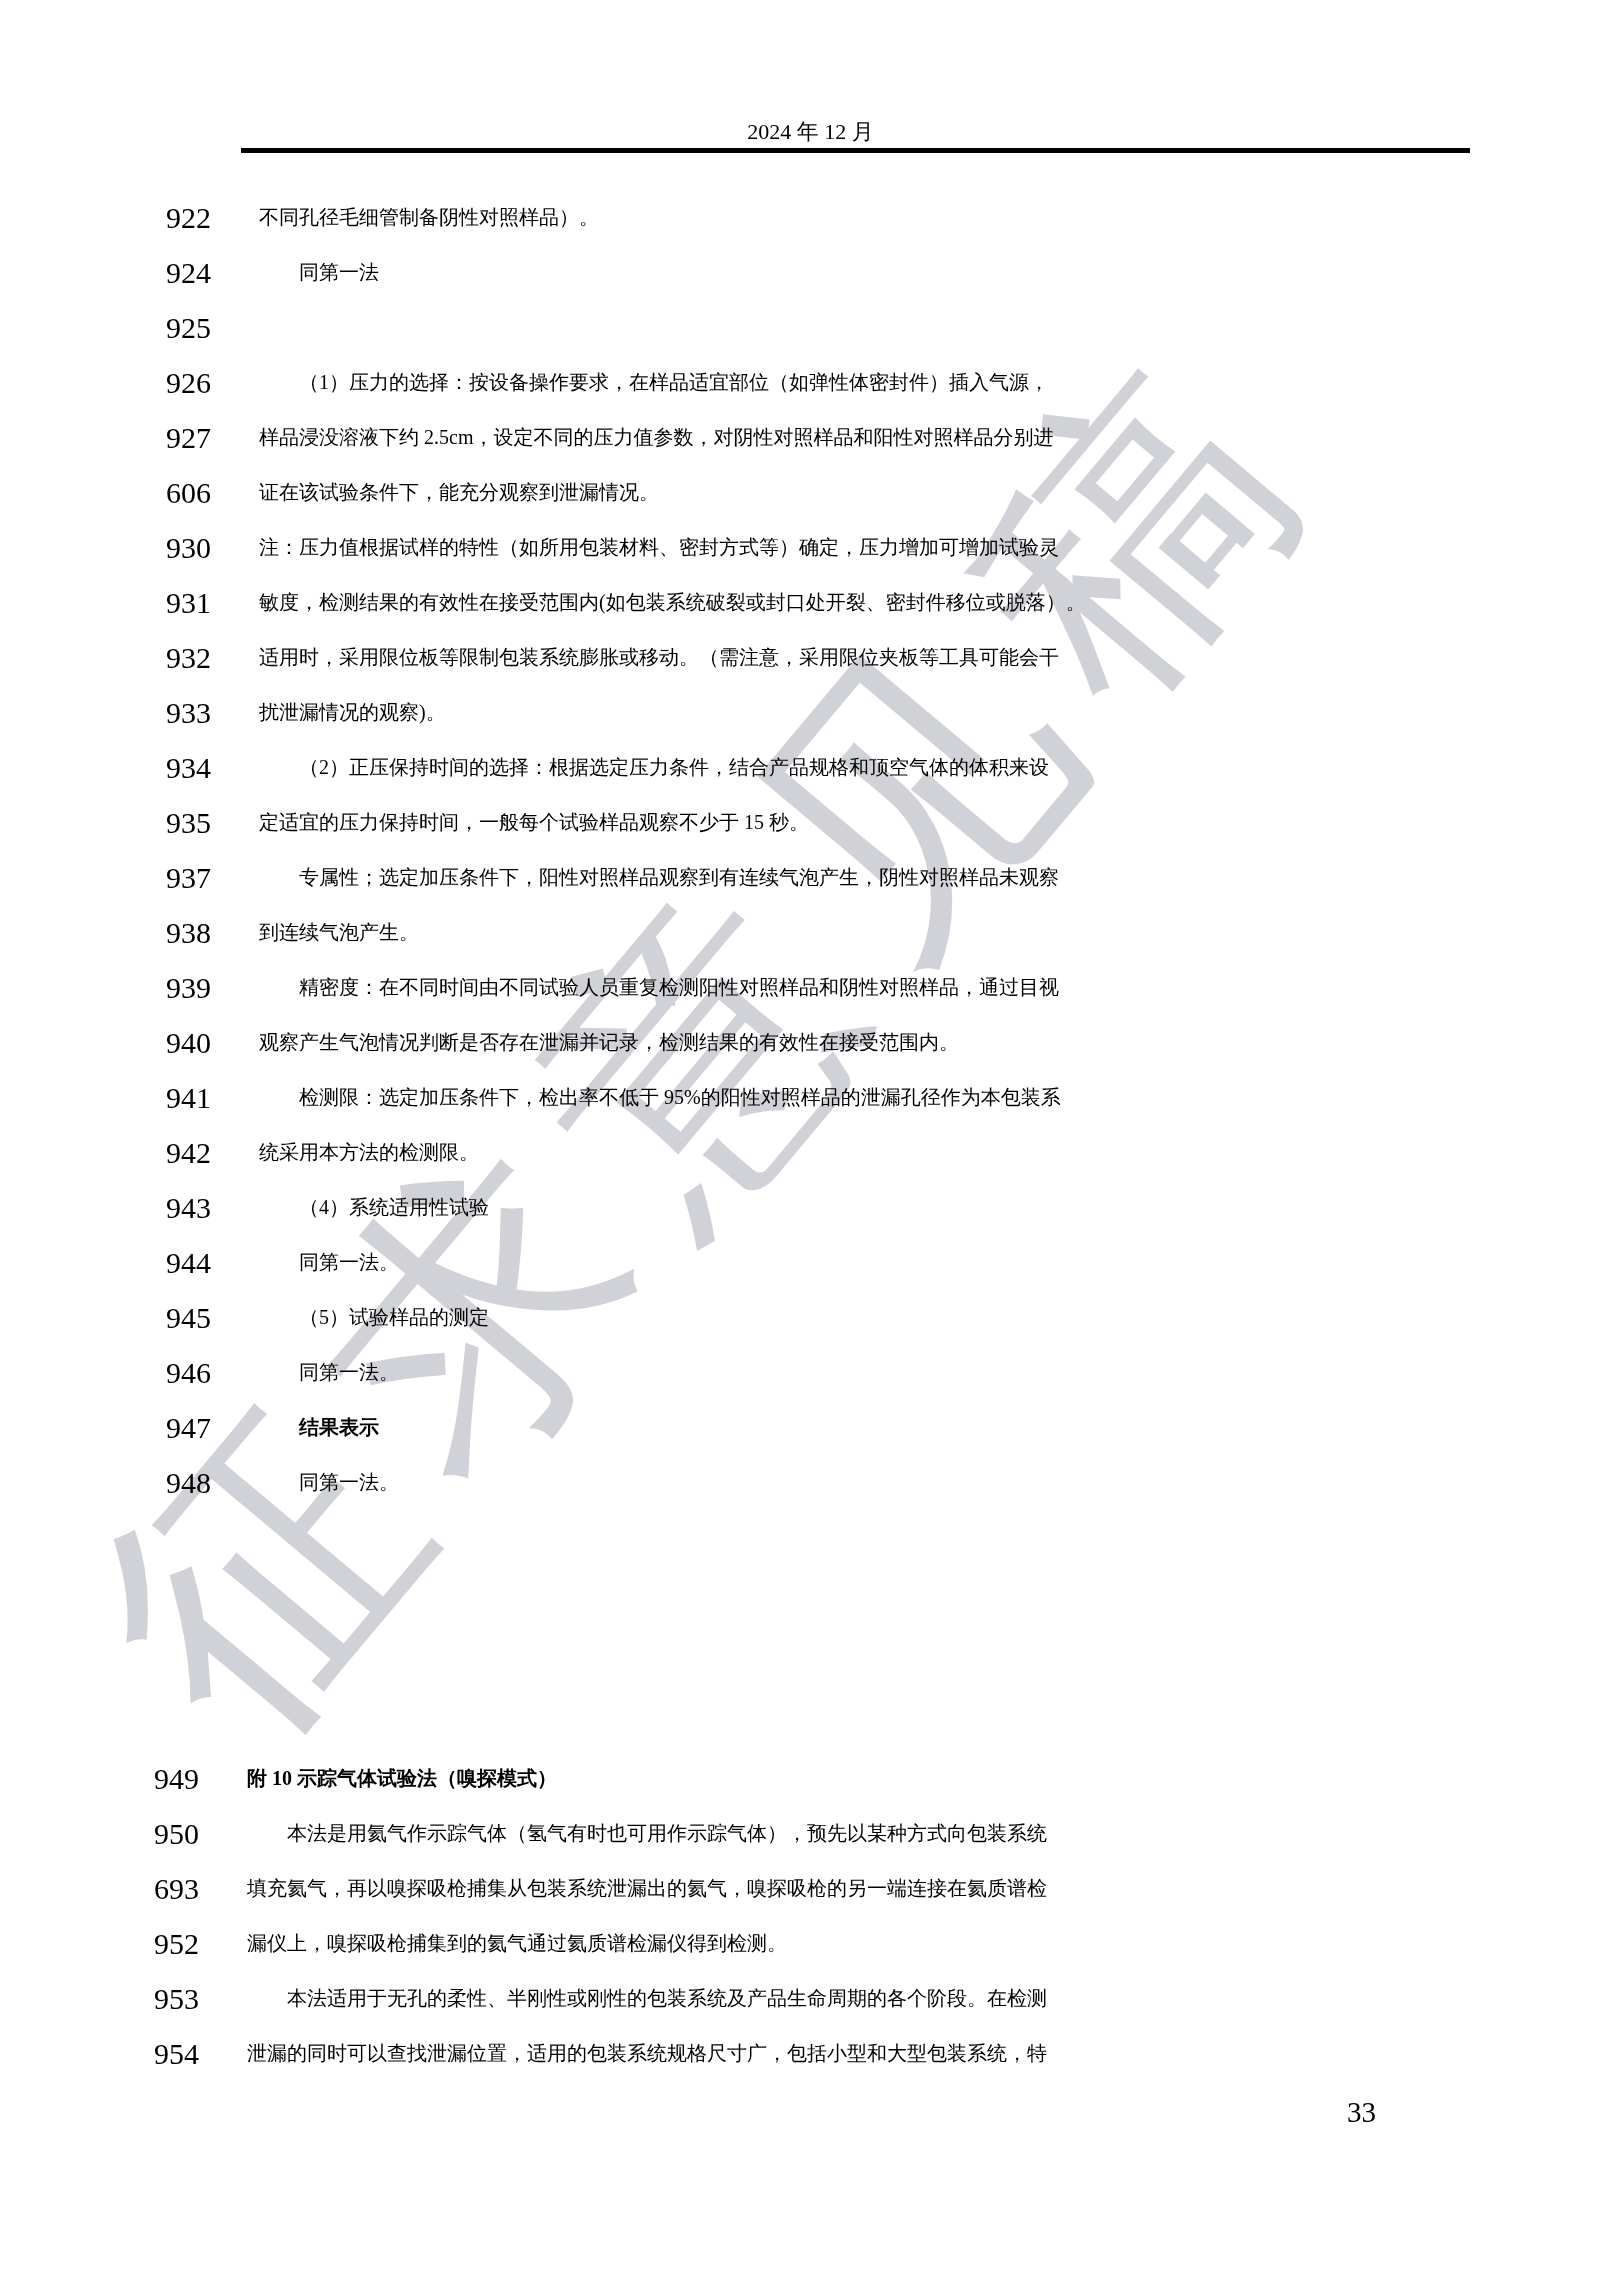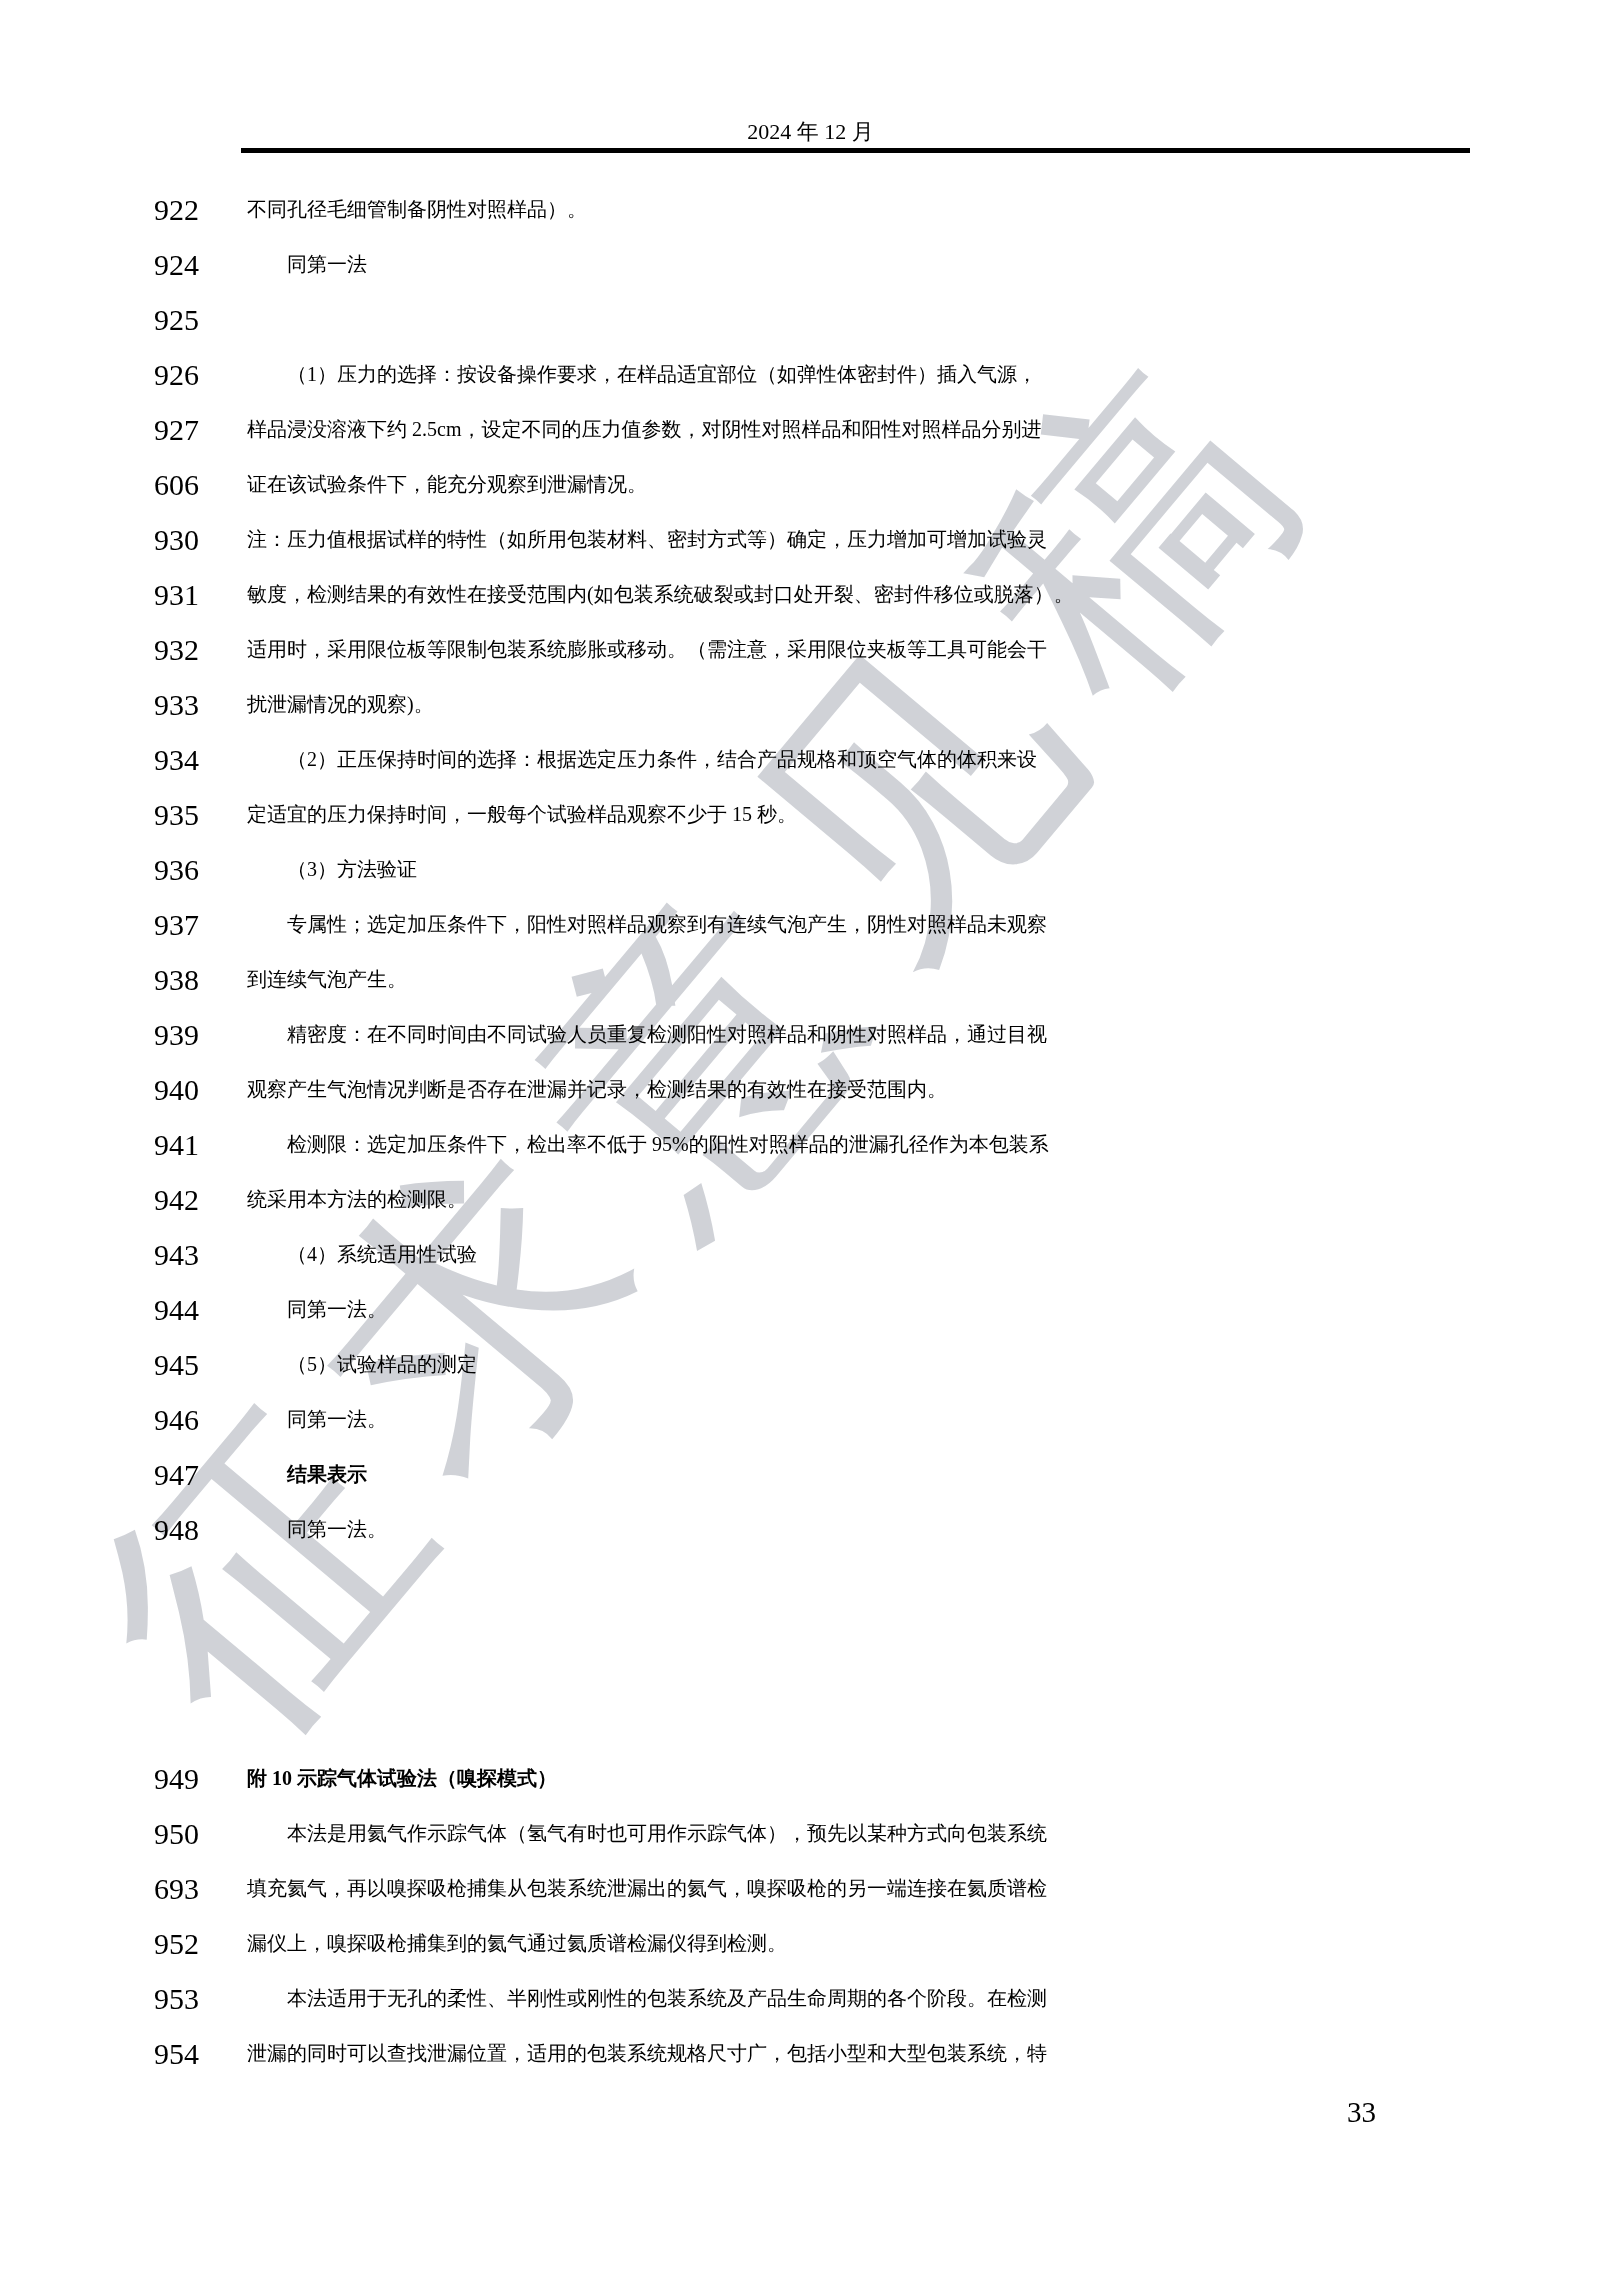--- a/index.html
+++ b/index.html
@@ -52,21 +52,21 @@
     font-family: "Liberation Serif", "DejaVu Serif", serif;
     pointer-events: none;
   }
   
   .section {
     position: absolute;
     left: 0;
     right: 0;
     z-index: 2;
   }
-  #section1 { top: 182px; }
+  #section1 { top: 190px; padding-left: 12px; }
   #section2 { top: 1751px; }
   .line {
     position: relative;
     height: 55px;
   }
   .lineno {
     position: absolute;
     left: 154px;
     top: 0;
     font-size: 30px;
@@ -146,24 +146,20 @@
   </div>
         <div class="line indent">
     <span class="lineno">934</span>
     <span class="linetext">（2）正压保持时间的选择：根据选定压力条件，结合产品规格和顶空气体的体积来设</span>
   </div>
         <div class="line">
     <span class="lineno">935</span>
     <span class="linetext">定适宜的压力保持时间，一般每个试验样品观察不少于 15 秒。</span>
   </div>
         <div class="line indent">
-    <span class="lineno">936</span>
-    <span class="linetext">（3）方法验证</span>
-  </div>
-        <div class="line indent">
     <span class="lineno">937</span>
     <span class="linetext">专属性；选定加压条件下，阳性对照样品观察到有连续气泡产生，阴性对照样品未观察</span>
   </div>
         <div class="line">
     <span class="lineno">938</span>
     <span class="linetext">到连续气泡产生。</span>
   </div>
         <div class="line indent">
     <span class="lineno">939</span>
     <span class="linetext">精密度：在不同时间由不同试验人员重复检测阳性对照样品和阴性对照样品，通过目视</span>

